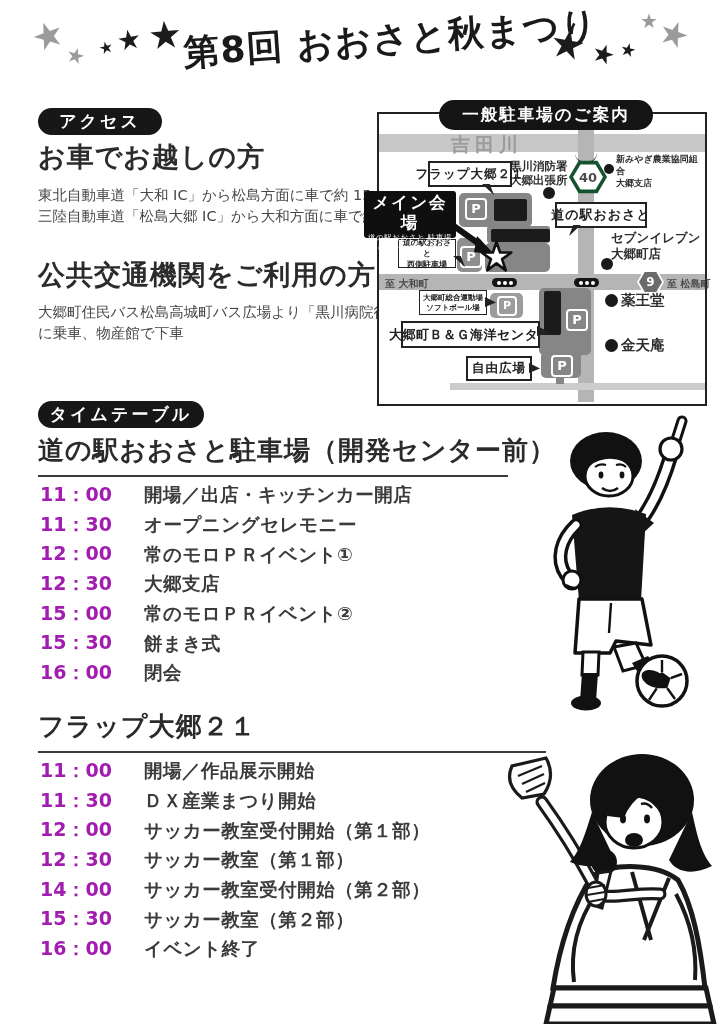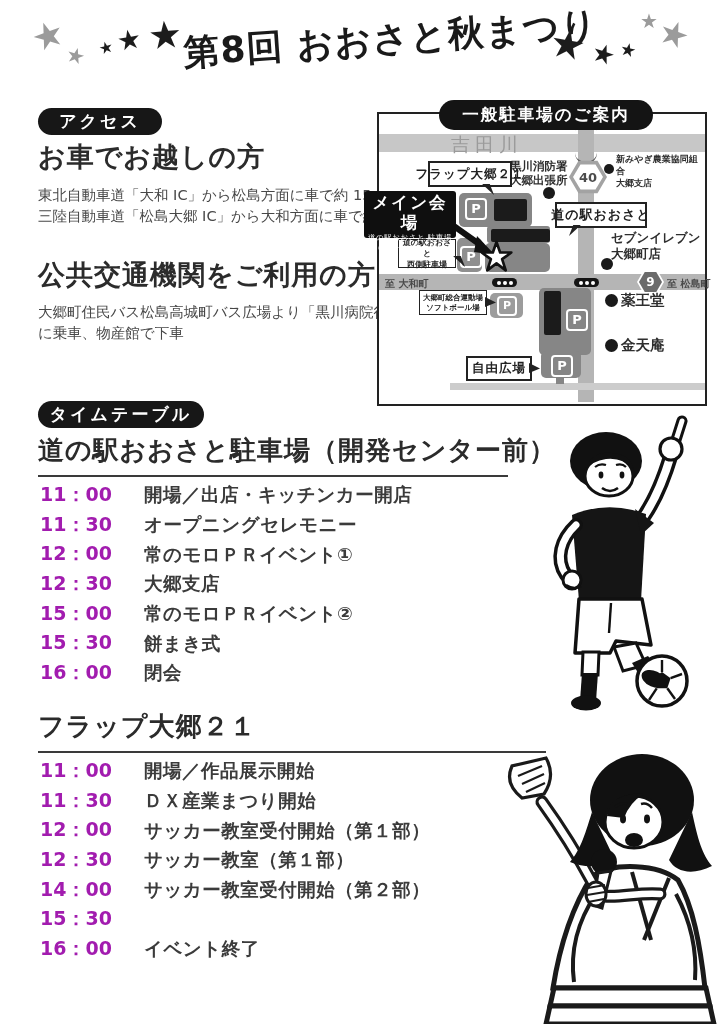--- a/index.html
+++ b/index.html
@@ -48,37 +48,37 @@
   .tt-time{width:104px;font-size:19px;font-weight:bold;color:#a21caf;}
   .tt-event{font-size:18.5px;font-weight:bold;color:#3b3b3b;letter-spacing:0.5px;white-space:nowrap;}
   .note{left:38px;top:964px;font-size:11.5px;font-weight:bold;color:#3f3f3f;}
 
   
   .map{left:377px;top:112px;width:326px;height:290px;border:2px solid #222;background:#fff;}
   .map .abs{position:absolute;}
   .map-title{left:60px;top:-14px;width:214px;height:30px;border-radius:16px;background:#141414;
     color:#fff;font-size:16.5px;font-weight:bold;letter-spacing:2px;text-align:center;line-height:30px;z-index:7;}
   .river{left:0;top:20px;width:100%;height:18px;background:#c7c7c7;z-index:0;}
-  .river-label{left:72px;top:18px;font-size:19px;font-weight:normal;color:#9b9b9b;letter-spacing:5px;z-index:1;}
+  .river-label{left:72px;top:18px;font-size:19px;font-weight:bold;color:#9b9b9b;letter-spacing:5px;z-index:1;}
   .vroad{left:199px;top:13px;width:16px;height:275px;background:#b5b5b5;z-index:1;}
   .hroad{left:0;top:160px;width:326px;height:16px;background:#b5b5b5;z-index:1;}
   .broad{left:71px;top:269px;width:255px;height:7px;background:#cccccc;z-index:1;}
   .bridge{left:196px;width:22px;height:9px;z-index:2;}
   .bridge.b1{top:6px;border-top:2.5px solid #555;border-radius:50% 50% 0 0/100% 100% 0 0;}
   .bridge.b2{top:39px;border-bottom:2.5px solid #555;border-radius:0 0 50% 50%/0 0 100% 100%;}
   .roadlbl{font-size:10px;font-weight:bold;color:#4a4a4a;z-index:2;white-space:nowrap;}
   .rl-left{left:6px;top:163px;}
   .rl-right{left:288px;top:163px;text-align:center;}
   .tlight{width:25px;height:9px;background:#141414;border-radius:5px;z-index:2;
     display:flex;align-items:center;justify-content:center;gap:2px;}
   .tlight i{width:4px;height:4px;border-radius:50%;background:#fff;}
   .tl1{left:113px;top:164px;} .tl2{left:195px;top:164px;}
   .hex{clip-path:polygon(0 50%,25% 5%,75% 5%,100% 50%,75% 95%,25% 95%);
     display:flex;align-items:center;justify-content:center;}
-  .r40{left:190px;top:45px;width:38px;height:36px;background:#a3a3a3;z-index:3;}
+  .r40{left:190px;top:45px;width:38px;height:36px;background:#14532d;z-index:3;}
   .r40 .in{width:30px;height:28px;background:#fff;font-size:13px;font-weight:bold;color:#4c4c4c;}
   .r9{left:258px;top:155px;width:27px;height:26px;background:#fff;z-index:3;}
   .r9 .in{width:23px;height:22px;background:#6b6b6b;font-size:12px;font-weight:bold;color:#fff;}
   .bldg{background:#868686;border-radius:5px;z-index:2;}
   .bldg.dark{background:#1b1b1b;border-radius:2px;z-index:3;}
   .b-flap-parking{left:80px;top:79px;width:73px;height:34px;}
   .b-flap{left:115px;top:85px;width:33px;height:22px;}
   .b-michi-gray{left:108px;top:112px;width:63px;height:17px;border-radius:3px;}
   .b-michi{left:112px;top:115px;width:59px;height:13px;}
   .b-south{left:106px;top:129px;width:65px;height:29px;}
@@ -219,20 +219,24 @@
     <div class="abs maplbl lbl-west">
       <span style="white-space:pre-line;text-align:center">道の駅おおさと
 西側駐車場</span>
       <span class="tail tail-dr t-west"></span>
     </div>
     <div class="abs maplbl lbl-soft">
       <span style="white-space:pre-line;text-align:center">大郷町総合運動場
 ソフトボール場</span>
       <span class="tail tail-r t-soft"></span>
     </div>
+    <div class="abs maplbl lbl-bg">
+      <span>大郷町Ｂ＆Ｇ海洋センター</span>
+      <span class="tail tail-r t-bg"></span>
+    </div>
     <div class="abs maplbl lbl-free">
       <span>自由広場</span>
       <span class="tail tail-r t-free"></span>
     </div>
 
     <div class="abs poi-dot d-fire"></div>
     <div class="abs poi poi-fire">黒川消防署
 大郷出張所</div>
     <div class="abs poi-dot d-ja"></div>
     <div class="abs poi poi-ja">新みやぎ農業協同組合
@@ -310,20 +314,21 @@
     <div class="tt-row">
         <span class="tt-time">12：30</span>
         <span class="tt-event">サッカー教室（第１部）</span>
       </div>
     <div class="tt-row">
         <span class="tt-time">14：00</span>
         <span class="tt-event">サッカー教室受付開始（第２部）</span>
       </div>
     <div class="tt-row">
         <span class="tt-time">15：30</span>
+        <span class="tt-event">サッカー教室（第２部）</span>
       </div>
     <div class="tt-row">
         <span class="tt-time">16：00</span>
         <span class="tt-event">イベント終了</span>
       </div>
   </div>
 
 
   <svg class="abs illus soccer" width="216" height="298" viewBox="0 0 216 298">
 

